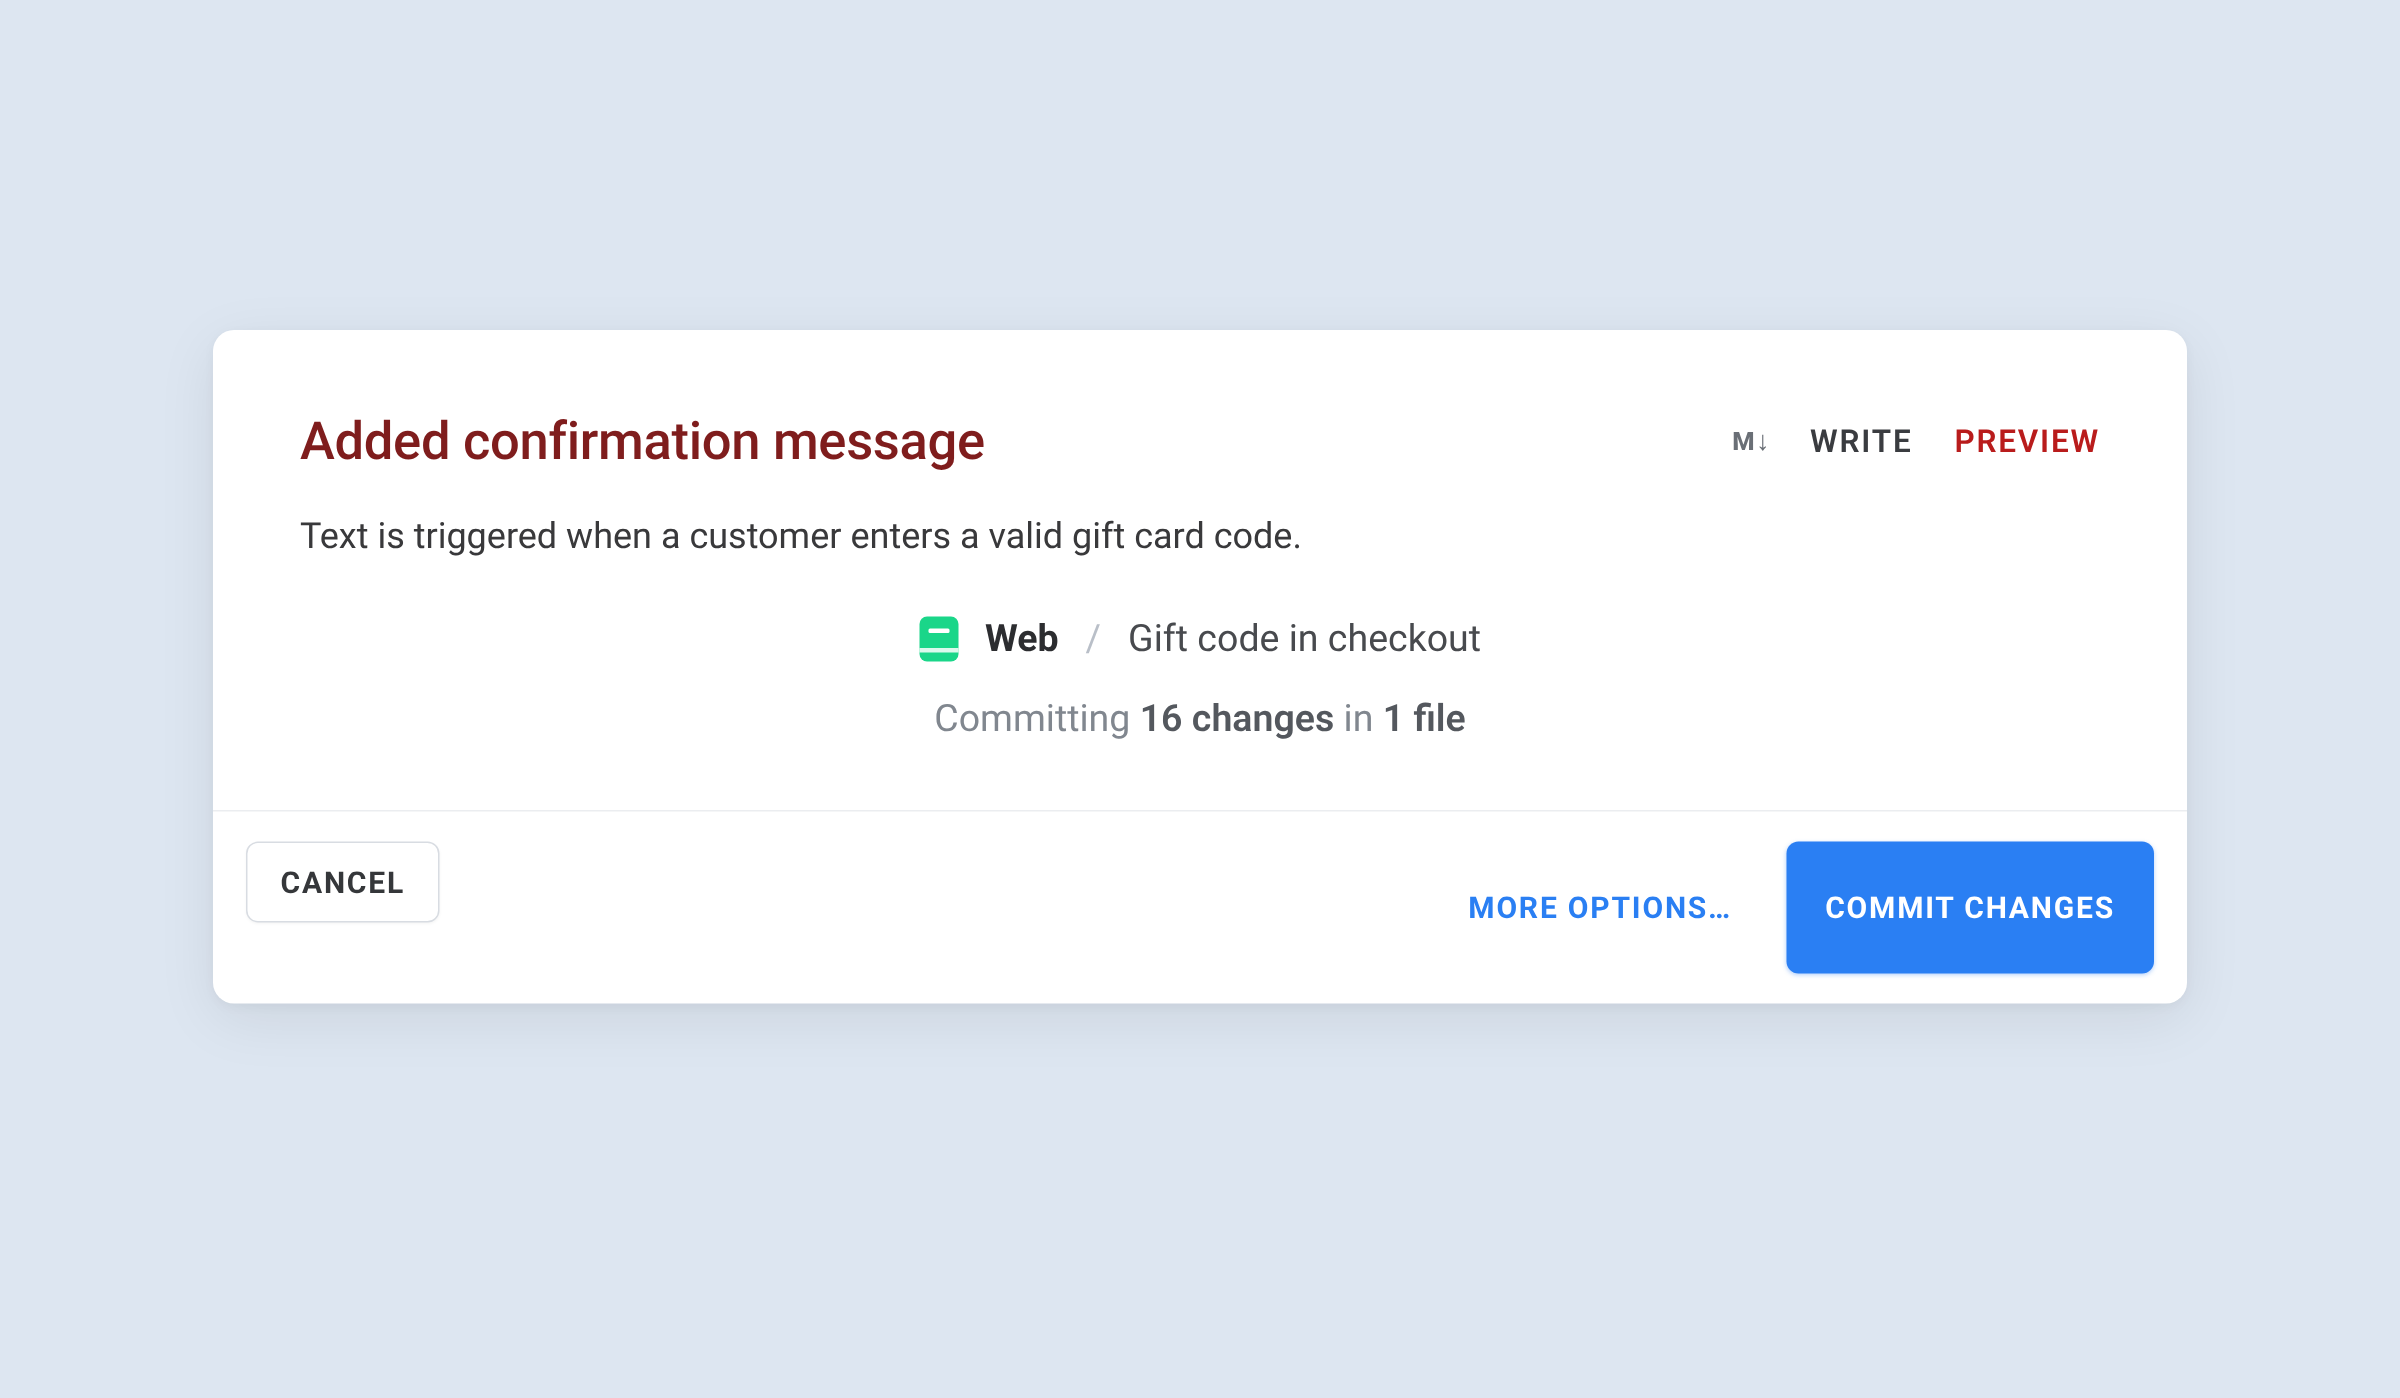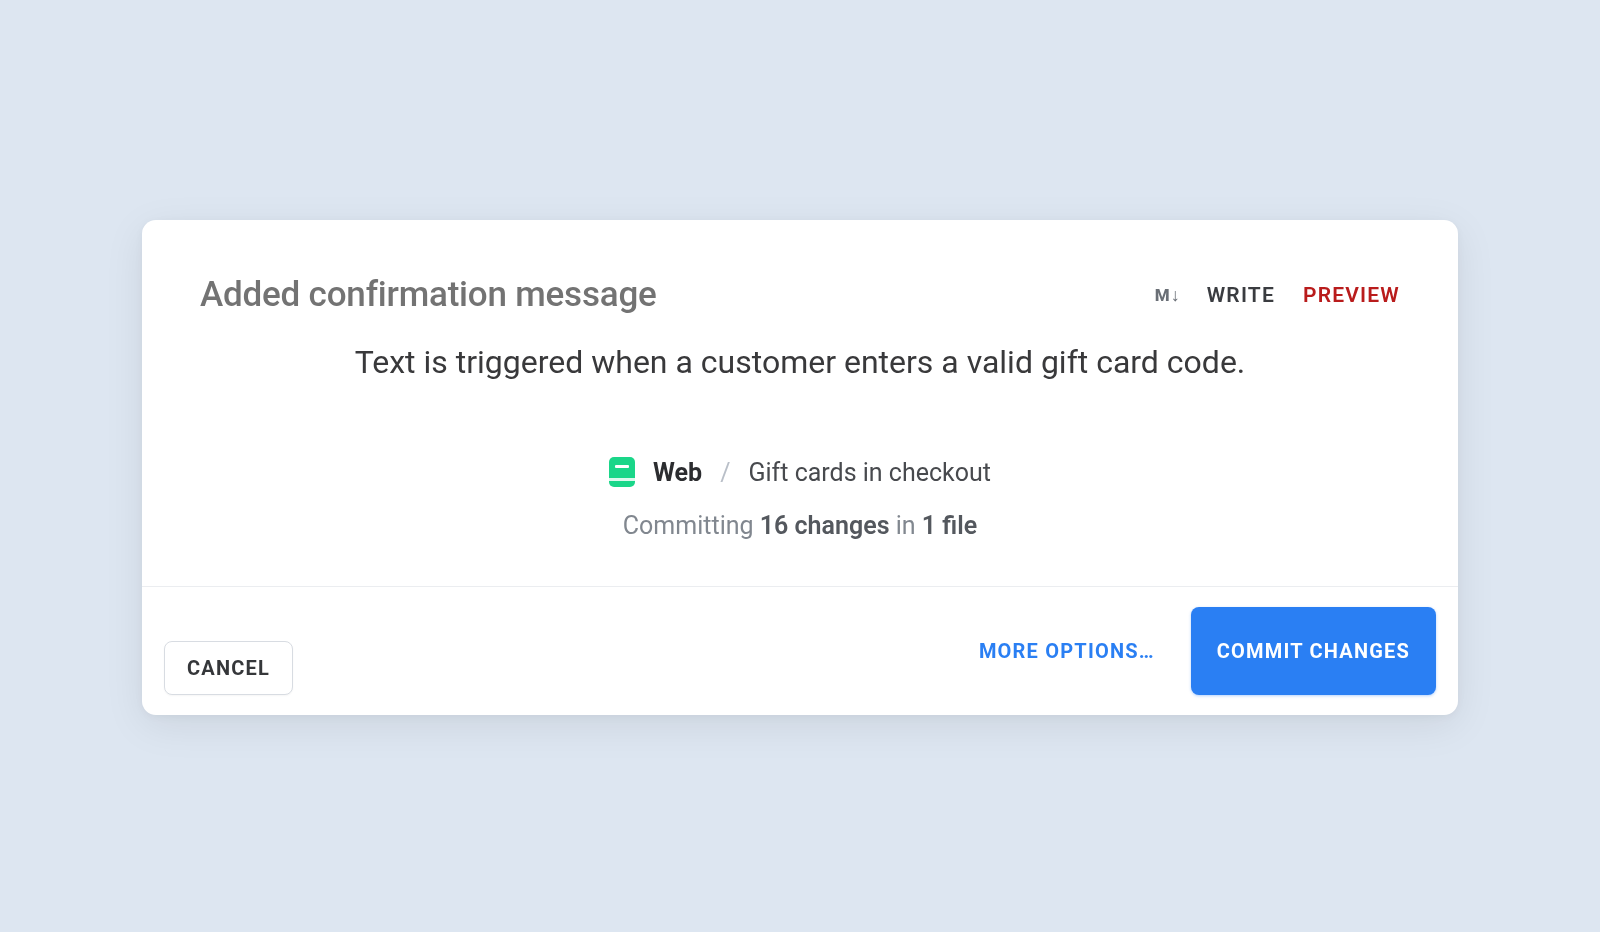--- a/index.html
+++ b/index.html
@@ -29,21 +29,21 @@
     }
     .header-row {
       display: flex;
       align-items: center;
       justify-content: space-between;
       margin-bottom: 28px;
     }
     .title {
       font-size: 35px;
       font-weight: 500;
-      color: #737373;
+      color: #7f1d1d;
       letter-spacing: -0.2px;
     }
     .editor-controls {
       display: flex;
       align-items: center;
       gap: 28px;
     }
     .md-icon {
       display: inline-flex;
       align-items: center;
@@ -67,25 +67,24 @@
       font-family: inherit;
     }
     .tab.active {
       color: #3a3c40;
     }
     .tab.inactive {
       color: #b91c1c;
       text-align: center;
     }
     .description {
-      font-size: 32px;
+      font-size: 24px;
       color: #39393b;
       font-weight: 400;
-      margin-bottom: 76px;
-      text-align: center;
+      margin-bottom: 40px;
     }
     .meta-row {
       display: flex;
       align-items: center;
       justify-content: space-between;
       flex-direction: column;
     }
     .breadcrumb {
       display: flex;
       align-items: center;
@@ -139,21 +138,21 @@
       margin-top: 24px;
     }
     .commit-summary .strong {
       color: #54585e;
       font-weight: 600;
     }
     .dialog-footer {
       border-top: 1px solid #ebedf0;
       padding: 20px 22px;
       display: flex;
-      align-items: flex-end;
+      align-items: flex-start;
       justify-content: space-between;
     }
     .footer-right {
       display: flex;
       align-items: center;
       gap: 30px;
     }
     .btn {
       font-family: inherit;
       font-size: 20px;
@@ -201,21 +200,21 @@
       </div>
     </div>
 
     <p class="description">Text is triggered when a customer enters a valid gift card code.</p>
 
     <div class="meta-row">
       <div class="breadcrumb">
         <span class="project-icon"></span>
         <span class="project-name">Web</span>
         <span class="separator">/</span>
-        <span class="branch-name">Gift cards in checkout</span>
+        <span class="branch-name">Gift code in checkout</span>
       </div>
       <div class="commit-summary">
         <span>Committing </span><span class="strong">16 changes</span><span> in </span><span class="strong">1 file</span>
       </div>
     </div>
 
   </div>
 
   <div class="dialog-footer">
     <button class="btn btn-cancel">CANCEL</button>

